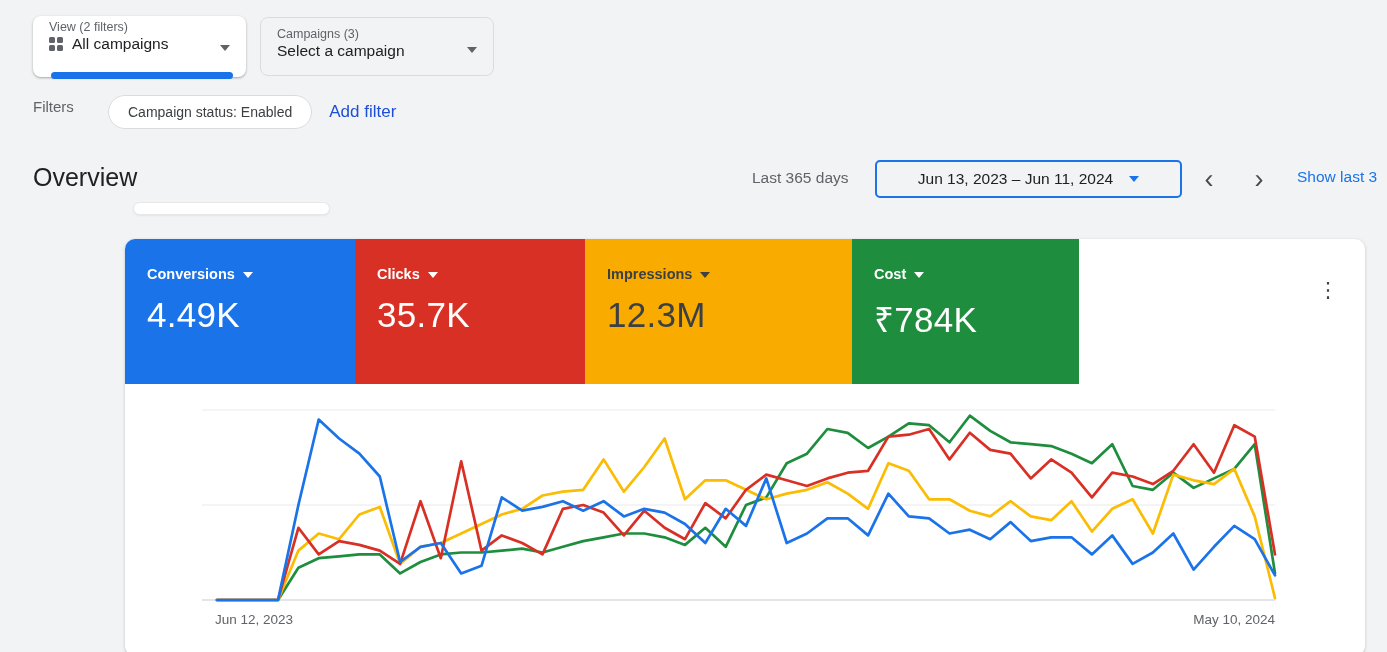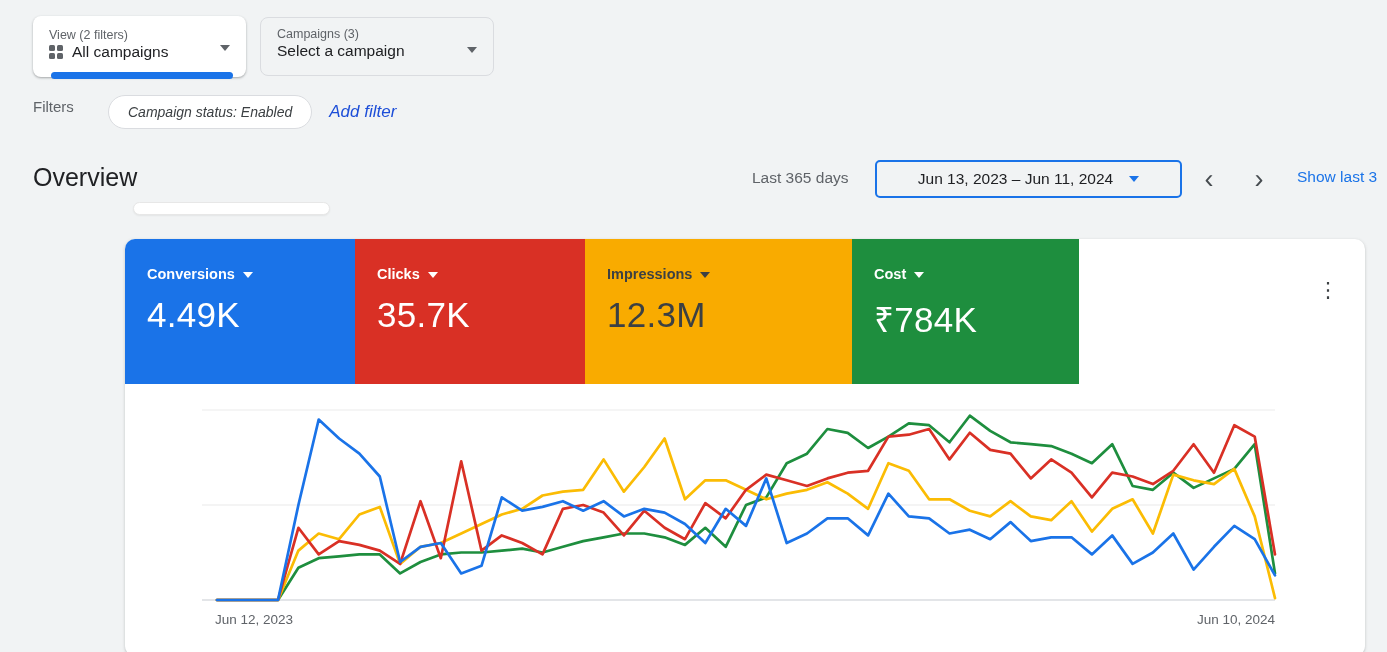--- a/index.html
+++ b/index.html
@@ -8,21 +8,21 @@
     position:relative; width:1387px; height:652px; overflow:hidden;
     background:#f1f3f4;
     font-family:"Liberation Sans", sans-serif;
     color:#202124;
   }
   
   .view-box {
     position:absolute; left:33px; top:16px; width:213px; height:61px;
     background:#fff; border-radius:8px;
     box-shadow:0 1px 2px rgba(60,64,67,.30), 0 1px 3px rgba(60,64,67,.15);
-    padding:11px 16px 0 16px; cursor:pointer;
+    padding:3px 16px 0 16px; cursor:pointer;
   }
   .campaigns-box {
     position:absolute; left:260px; top:17px; width:234px; height:59px;
     border:1px solid #dadce0; border-radius:8px;
     padding:8px 16px 0 16px; cursor:pointer;
   }
   .box-label { font-size:12.5px; color:#5f6368; line-height:16px; }
   .box-value-row { display:flex; align-items:center; gap:9px; }
   .box-value { font-size:15.5px; color:#202124; }
   .grid-icon { width:14px; height:14px; display:grid; grid-template-columns:1fr 1fr; grid-template-rows:1fr 1fr; gap:2px; }
@@ -31,21 +31,21 @@
     position:absolute; right:16px; top:29px; width:0; height:0;
     border-left:5.5px solid transparent; border-right:5.5px solid transparent;
     border-top:6.5px solid #5f6368;
   }
   .blue-underline {
     position:absolute; left:18px; right:13px; bottom:-2px; height:7px;
     background:#1a73e8; border-radius:5px;
   }
   
   .filters-label { position:absolute; left:33px; top:98px; font-size:15px; color:#5f6368; }
-  .chips-row { position:absolute; left:108px; top:95px; display:flex; align-items:center; gap:14px;font-style:italic; }
+  .chips-row { position:absolute; left:108px; top:95px; display:flex; align-items:center; gap:14px; }
   .chip {
     height:34px; padding:0 19px; display:flex; align-items:center;
     background:#fff; border:1px solid #dadce0; border-radius:17px;
     font-size:14px; color:#3c4043; white-space:nowrap; cursor:pointer;
   }
   .add-filter { font-size:17px; color:#1d4ed8; margin-left:3px; cursor:pointer; }
   
   .overview-title { position:absolute; left:33px; top:163px; font-size:25px; font-weight:400; color:#202124; }
   .range-label { position:absolute; left:752px; top:169px; font-size:15.5px; color:#5f6368; }
   .date-btn {
@@ -193,17 +193,17 @@
           <line x1="-3" x2="1070" y1="96" y2="96" stroke="#e9e9e9" stroke-width="1.2"></line>
           <line x1="-3" x2="1070" y1="191" y2="191" stroke="#dadce0" stroke-width="1.4"></line>
           <polyline points="12.0,191.0 32.3,191.0 52.7,191.0 73.0,191.0 93.4,158.7 113.7,149.2 134.1,147.3 154.4,145.4 174.8,145.4 195.1,164.4 215.5,153.0 235.8,145.4 256.2,143.5 276.5,143.5 296.8,141.6 317.2,139.7 337.5,143.5 357.9,137.8 378.2,132.1 398.6,128.3 418.9,124.5 439.3,124.5 459.6,128.3 480.0,135.9 500.3,118.8 520.7,137.8 541.0,96.0 561.3,88.4 581.7,54.2 602.0,44.7 622.4,20.0 642.7,23.8 663.1,39.0 683.4,27.6 703.8,14.3 724.1,16.2 744.5,33.3 764.8,6.7 785.2,21.9 805.5,33.3 825.8,35.2 846.2,37.1 866.5,44.7 886.9,54.2 907.2,35.2 927.6,77.0 947.9,80.8 968.3,63.7 988.6,78.9 1009.0,69.4 1029.3,59.9 1049.7,35.2 1070.0,164.4" fill="none" stroke="#1e8e3e" stroke-width="2.7" stroke-linejoin="round" stroke-linecap="round"></polyline>
           <polyline points="12.0,191.0 32.3,191.0 52.7,191.0 73.0,191.0 93.4,141.6 113.7,124.5 134.1,130.2 154.4,105.5 174.8,97.9 195.1,154.9 215.5,137.8 235.8,134.0 256.2,124.5 276.5,115.0 296.8,105.5 317.2,99.8 337.5,86.5 357.9,82.7 378.2,80.8 398.6,50.4 418.9,82.7 439.3,58.0 459.6,29.5 480.0,90.3 500.3,71.3 520.7,71.3 541.0,80.8 561.3,90.3 581.7,84.6 602.0,80.8 622.4,73.2 642.7,84.6 663.1,99.8 683.4,54.2 703.8,61.8 724.1,90.3 744.5,90.3 764.8,101.7 785.2,107.4 805.5,92.2 825.8,107.4 846.2,111.2 866.5,92.2 886.9,122.6 907.2,99.8 927.6,90.3 947.9,124.5 968.3,65.6 988.6,71.3 1009.0,75.1 1029.3,59.9 1049.7,107.4 1070.0,189.1" fill="none" stroke="#fbbc04" stroke-width="2.7" stroke-linejoin="round" stroke-linecap="round"></polyline>
           <polyline points="12.0,191.0 32.3,191.0 52.7,191.0 73.0,191.0 93.4,118.8 113.7,145.4 134.1,132.1 154.4,135.9 174.8,141.6 195.1,154.9 215.5,92.2 235.8,149.2 256.2,52.3 276.5,141.6 296.8,126.4 317.2,134.0 337.5,145.4 357.9,99.8 378.2,96.0 398.6,103.6 418.9,126.4 439.3,101.7 459.6,118.8 480.0,130.2 500.3,94.1 520.7,109.3 541.0,80.8 561.3,65.6 581.7,71.3 602.0,77.0 622.4,69.4 642.7,63.7 663.1,61.8 683.4,27.6 703.8,25.7 724.1,20.0 744.5,50.4 764.8,23.8 785.2,40.9 805.5,44.7 825.8,69.4 846.2,50.4 866.5,63.7 886.9,88.4 907.2,63.7 927.6,67.5 947.9,75.1 968.3,61.8 988.6,35.2 1009.0,63.7 1029.3,16.2 1049.7,27.6 1070.0,145.4" fill="none" stroke="#d93025" stroke-width="2.7" stroke-linejoin="round" stroke-linecap="round"></polyline>
           <polyline points="12.0,191.0 32.3,191.0 52.7,191.0 73.0,191.0 93.4,96.0 113.7,10.5 134.1,29.5 154.4,44.7 174.8,67.5 195.1,153.0 215.5,137.8 235.8,134.0 256.2,164.4 276.5,156.8 296.8,88.4 317.2,101.7 337.5,97.9 357.9,92.2 378.2,101.7 398.6,92.2 418.9,107.4 439.3,99.8 459.6,103.6 480.0,115.0 500.3,134.0 520.7,99.8 541.0,116.9 561.3,69.4 581.7,134.0 602.0,124.5 622.4,109.3 642.7,109.3 663.1,126.4 683.4,84.6 703.8,107.4 724.1,109.3 744.5,124.5 764.8,120.7 785.2,130.2 805.5,113.1 825.8,132.1 846.2,128.3 866.5,128.3 886.9,145.4 907.2,126.4 927.6,154.9 947.9,143.5 968.3,124.5 988.6,160.6 1009.0,137.8 1029.3,116.9 1049.7,130.2 1070.0,166.3" fill="none" stroke="#1a73e8" stroke-width="2.7" stroke-linejoin="round" stroke-linecap="round"></polyline>
         </svg>
     </div>
     <div class="xlabels">
       <span class="start">Jun 12, 2023</span>
-      <span class="end">Jun 10, 2024</span>
+      <span class="end">May 10, 2024</span>
     </div>
   </div>
 
 </div>
 
 </body></html>

